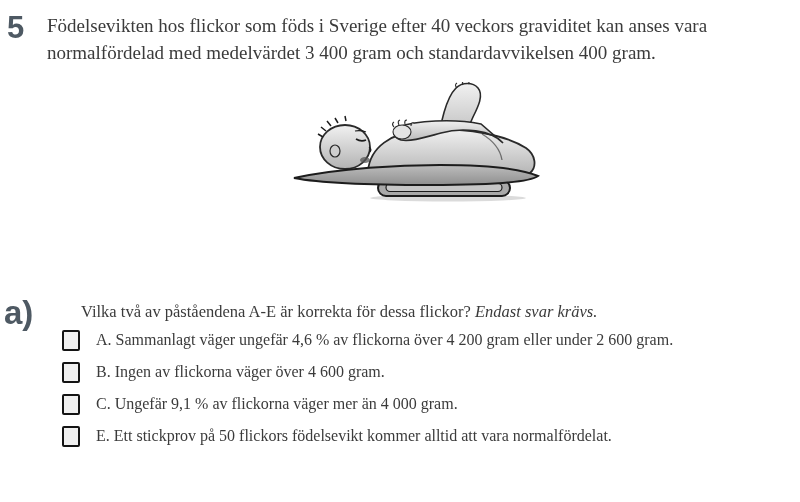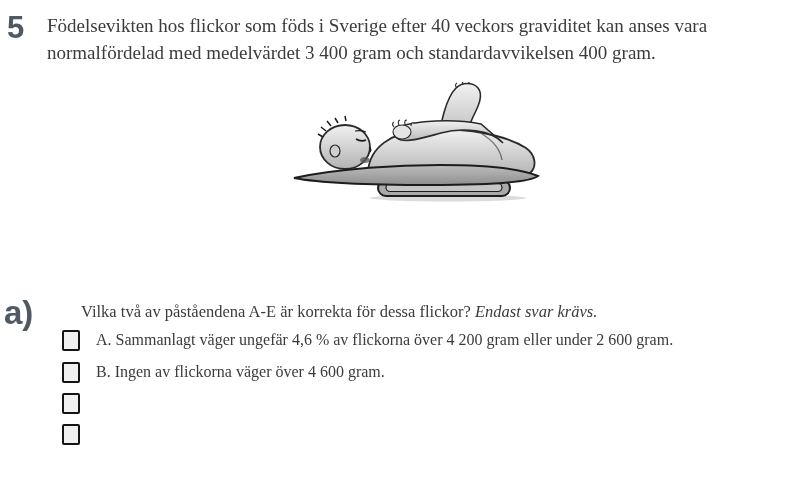--- a/index.html
+++ b/index.html
@@ -156,19 +156,21 @@
     <div class="option">
       <span class="checkbox"></span>
       <span class="option-label">A. Sammanlagt väger ungefär 4,6 % av flickorna över 4 200 gram eller under 2 600 gram.</span>
     </div>
     <div class="option">
       <span class="checkbox"></span>
       <span class="option-label">B. Ingen av flickorna väger över 4 600 gram.</span>
     </div>
     <div class="option">
       <span class="checkbox"></span>
+      <span class="option-label">C. Ungefär 9,1 % av flickorna väger mer än 4 000 gram.</span>
     </div>
     <div class="option">
       <span class="checkbox"></span>
+      <span class="option-label">E. Ett stickprov på 50 flickors födelsevikt kommer alltid att vara normalfördelat.</span>
     </div>
   </div>
 
 </div>
 
 </body></html>

